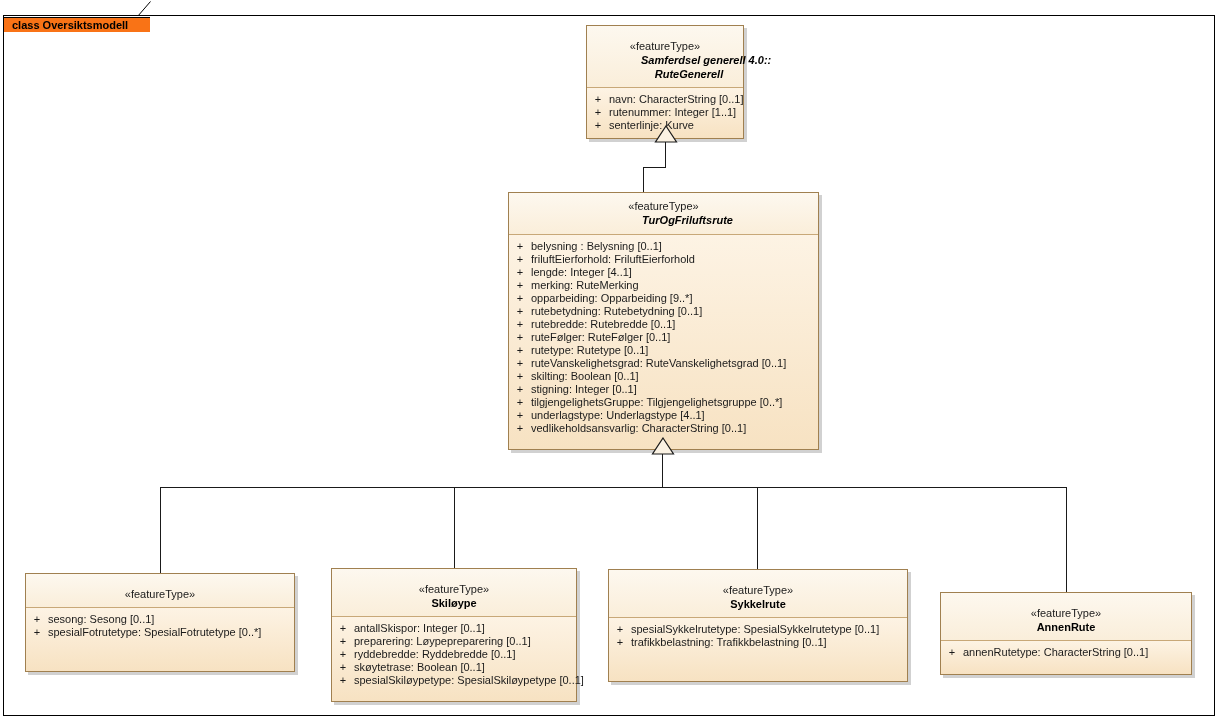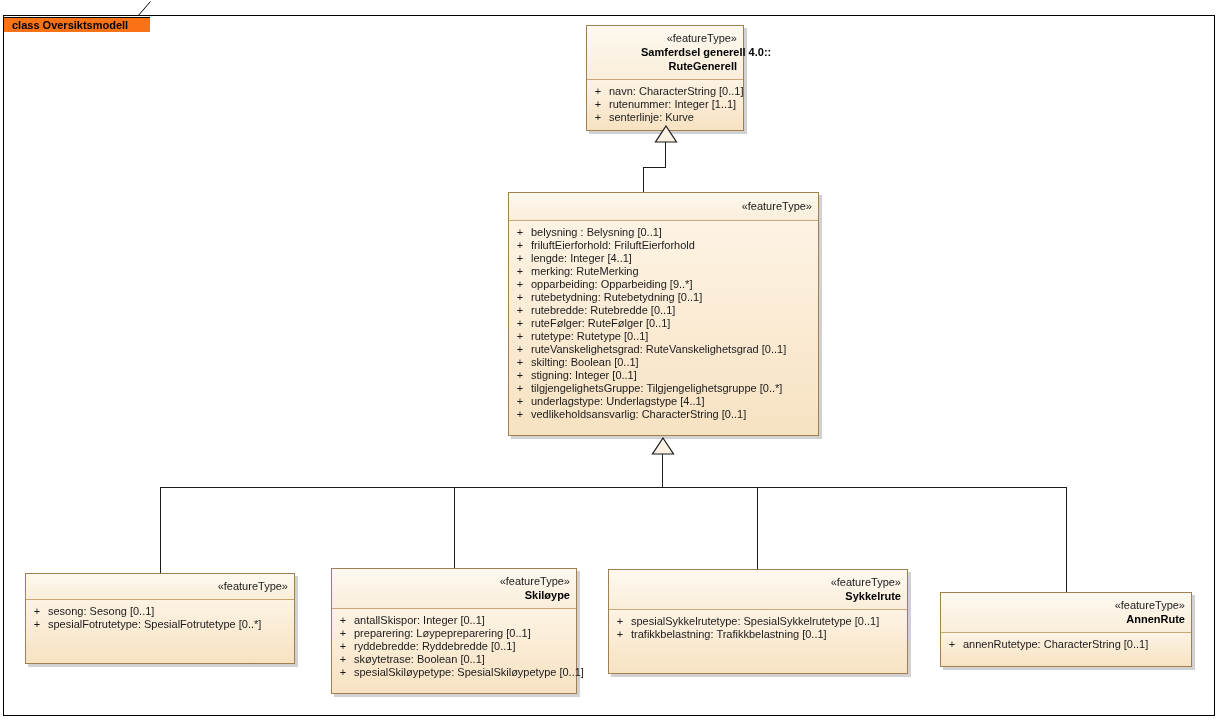--- a/index.html
+++ b/index.html
@@ -68,38 +68,39 @@
     box-sizing: border-box;
     border: 1px solid #a08050;
     background: #fae8cd;
     box-shadow: 3px 3px 0 rgba(0,0,0,0.18);
     z-index: 3;
   }
   .uml-header {
     box-sizing: border-box;
     border-bottom: 1px solid #c8a878;
     background: #fbf2e3;
-    text-align: right;
-    padding: 5px 6px 6px 6px;
+    text-align: center;
+    padding: 13px 6px 6px 6px;
     background-image: linear-gradient(to bottom, #fdf8ef 0%, #faeeda 100%);
   }
   .stereotype {
     font-size: 11px;
     color: #1a1a1a;
     line-height: 14px;
     white-space: nowrap;
   }
   .class-name {
     font-size: 11px;
     font-weight: bold;
     color: #000000;
     line-height: 14px;
     white-space: nowrap;
   }
   .class-name.abstract {
+    font-style: italic;
     margin-left: 48px;
   }
   .uml-body {
     padding: 5px 0 6px 0;
     background-image: linear-gradient(to bottom, #fdf3e4 0%, #f7e2c2 100%);
   }
   .attr-row {
     display: flex;
     align-items: flex-start;
     font-size: 11px;
@@ -187,20 +188,21 @@
       <div class="attr-row">
         <span class="attr-vis">+</span>
         <span class="attr-text">senterlinje: Kurve</span>
       </div>
     </div>
   </div>
 
   <div class="uml-class" style="left:508px; top:192px; width:311px;">
     <div class="uml-header" style="padding-top:6px; padding-bottom:7px;">
       <div class="stereotype">«featureType»</div>
+      <div class="class-name abstract">TurOgFriluftsrute</div>
     </div>
     <div class="uml-body" style="padding-bottom:14px;">
       <div class="attr-row">
         <span class="attr-vis">+</span>
         <span class="attr-text">belysning : Belysning [0..1]</span>
       </div>
       <div class="attr-row">
         <span class="attr-vis">+</span>
         <span class="attr-text">friluftEierforhold: FriluftEierforhold</span>
       </div>

